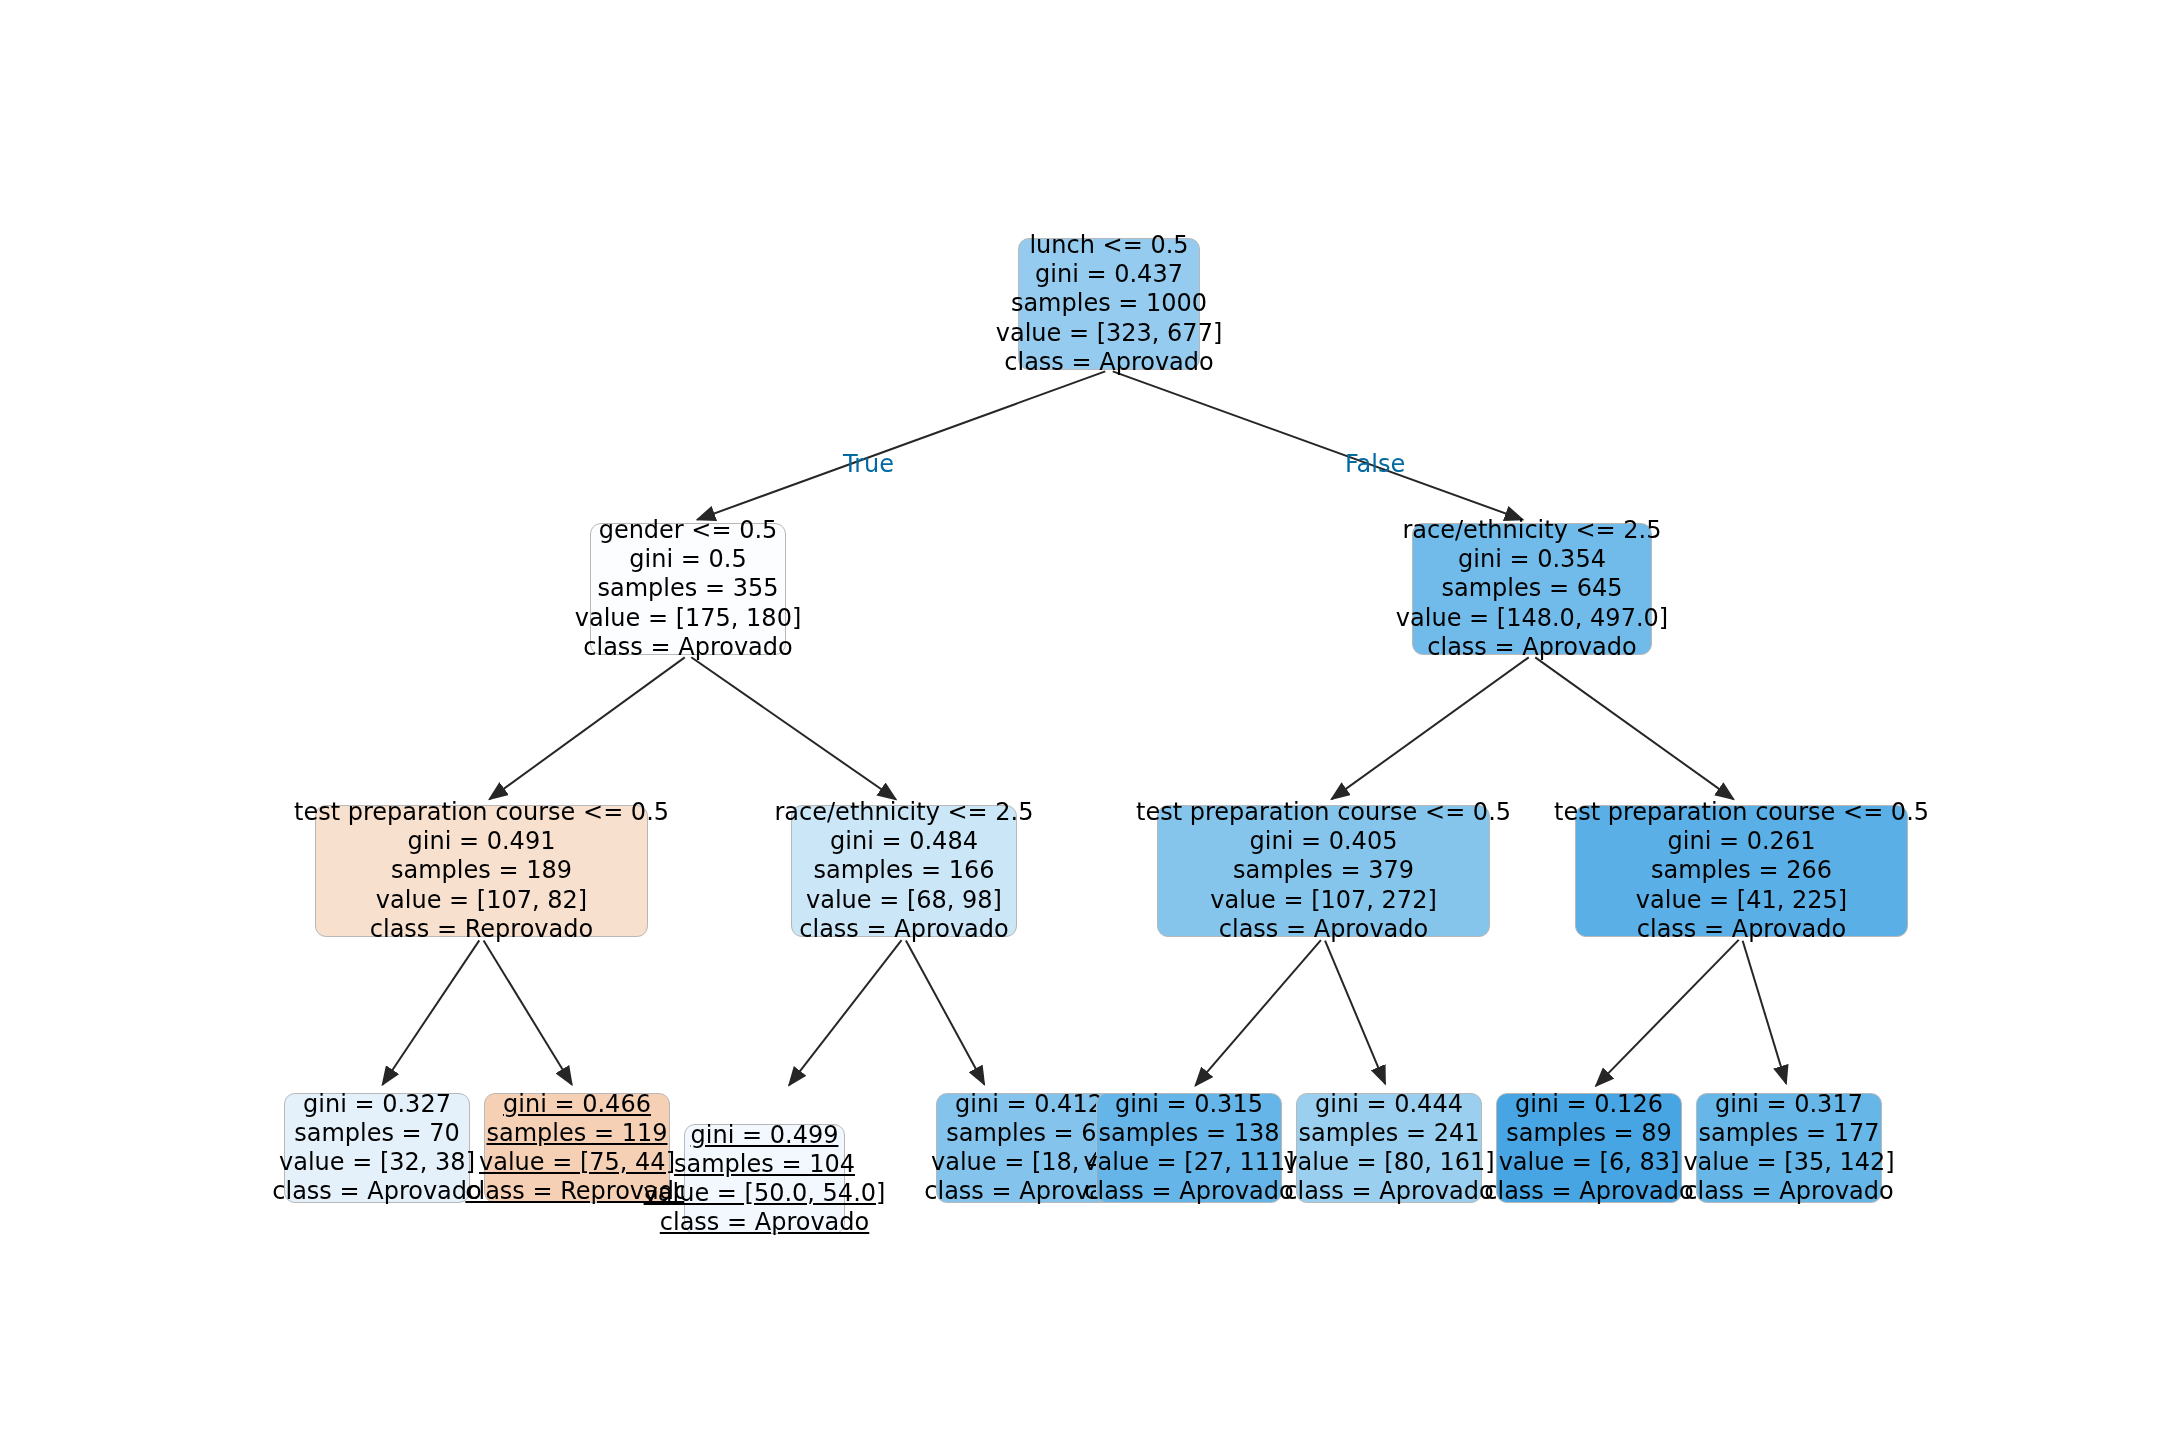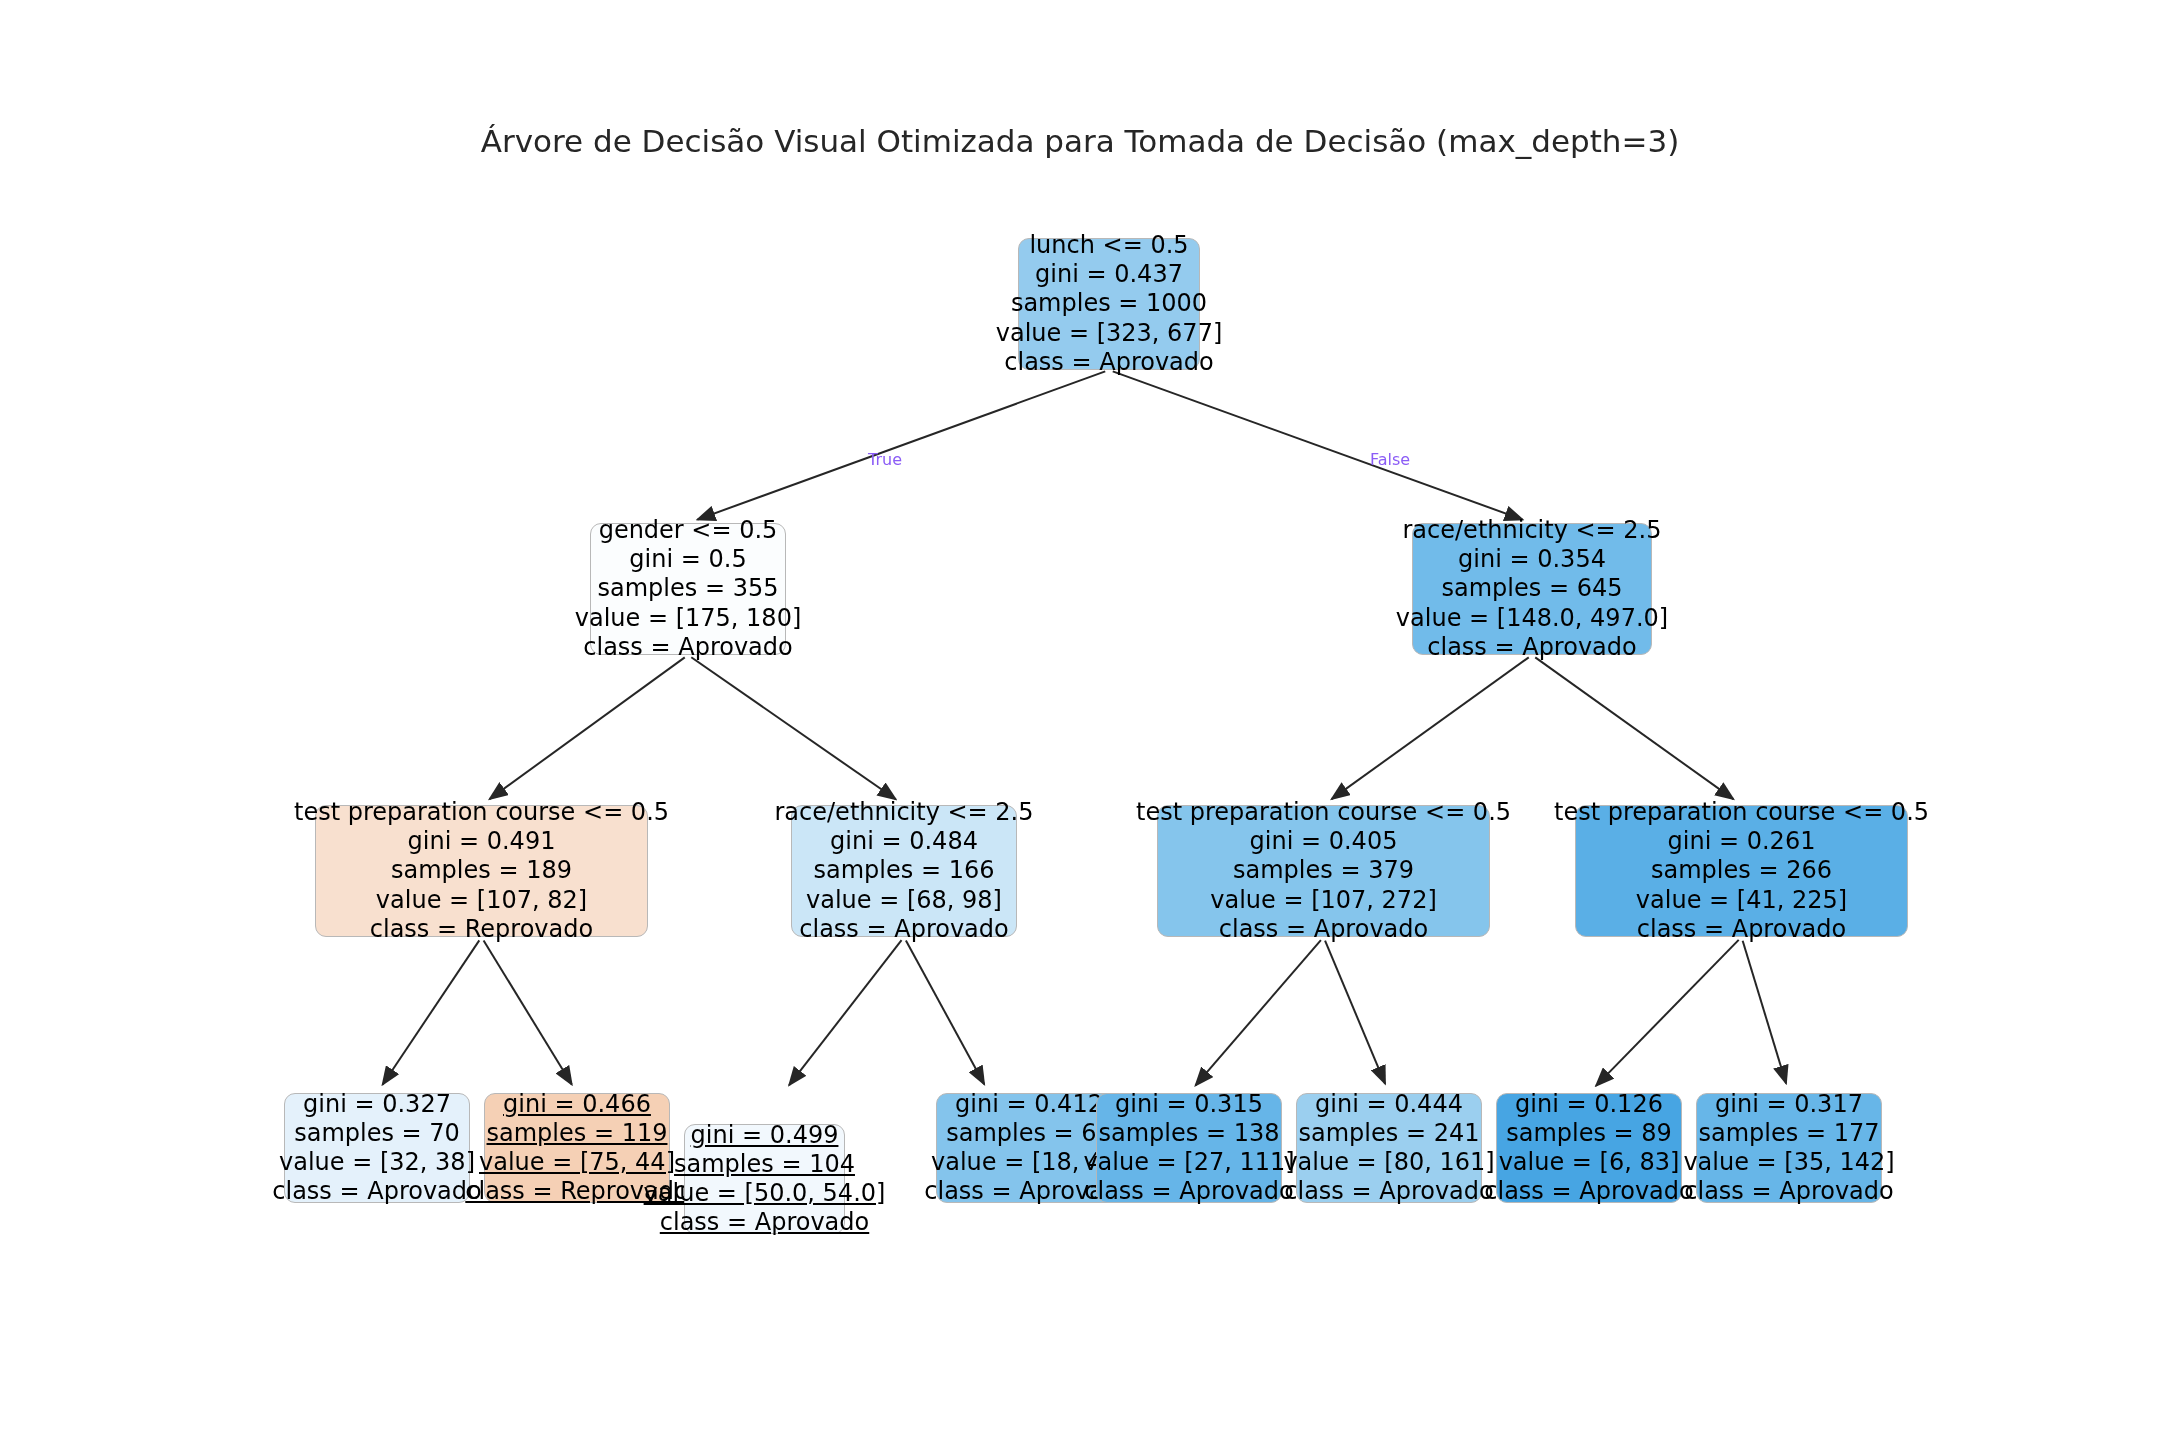--- a/index.html
+++ b/index.html
@@ -55,32 +55,30 @@
     color: #000000;
     font-size: 24px;
     line-height: 1.21;
     white-space: nowrap;
   }
   .tree-node .nl {
     display: block;
   }
   .edge-label {
     position: absolute;
-    font-size: 16px;
-    color: #8b5cf6;
+    font-size: 24px;
+    color: #0369a1;
     white-space: nowrap;
-    margin-left: 25px;
   }
 </style>
 </head>
 <body>
 
 <div id="canvas">
 
-  <div class="chart-title">Árvore de Decisão Visual Otimizada para Tomada de Decisão (max_depth=3)</div>
 
   <svg id="edge-layer" viewBox="0 0 2160 1440" width="2160" height="1440">
     <defs>
       <marker id="arrowhead" markerWidth="10" markerHeight="8" refX="9" refY="4" orient="auto" markerUnits="strokeWidth">
         <path d="M0,0 L10,4 L0,8 z" fill="#262626"></path>
       </marker>
     </defs>
     <g id="edges-group">
         <line x1="1105.2405656511287" y1="371.36625523842594" x2="697.3985858721784" y2="519.5843619039351" stroke="#262626" stroke-width="2" marker-end="url(#arrowhead)"></line>
         <line x1="1112.761504903002" y1="371.36054432661774" x2="1522.5962377424948" y2="519.5986391834556" stroke="#262626" stroke-width="2" marker-end="url(#arrowhead)"></line>

